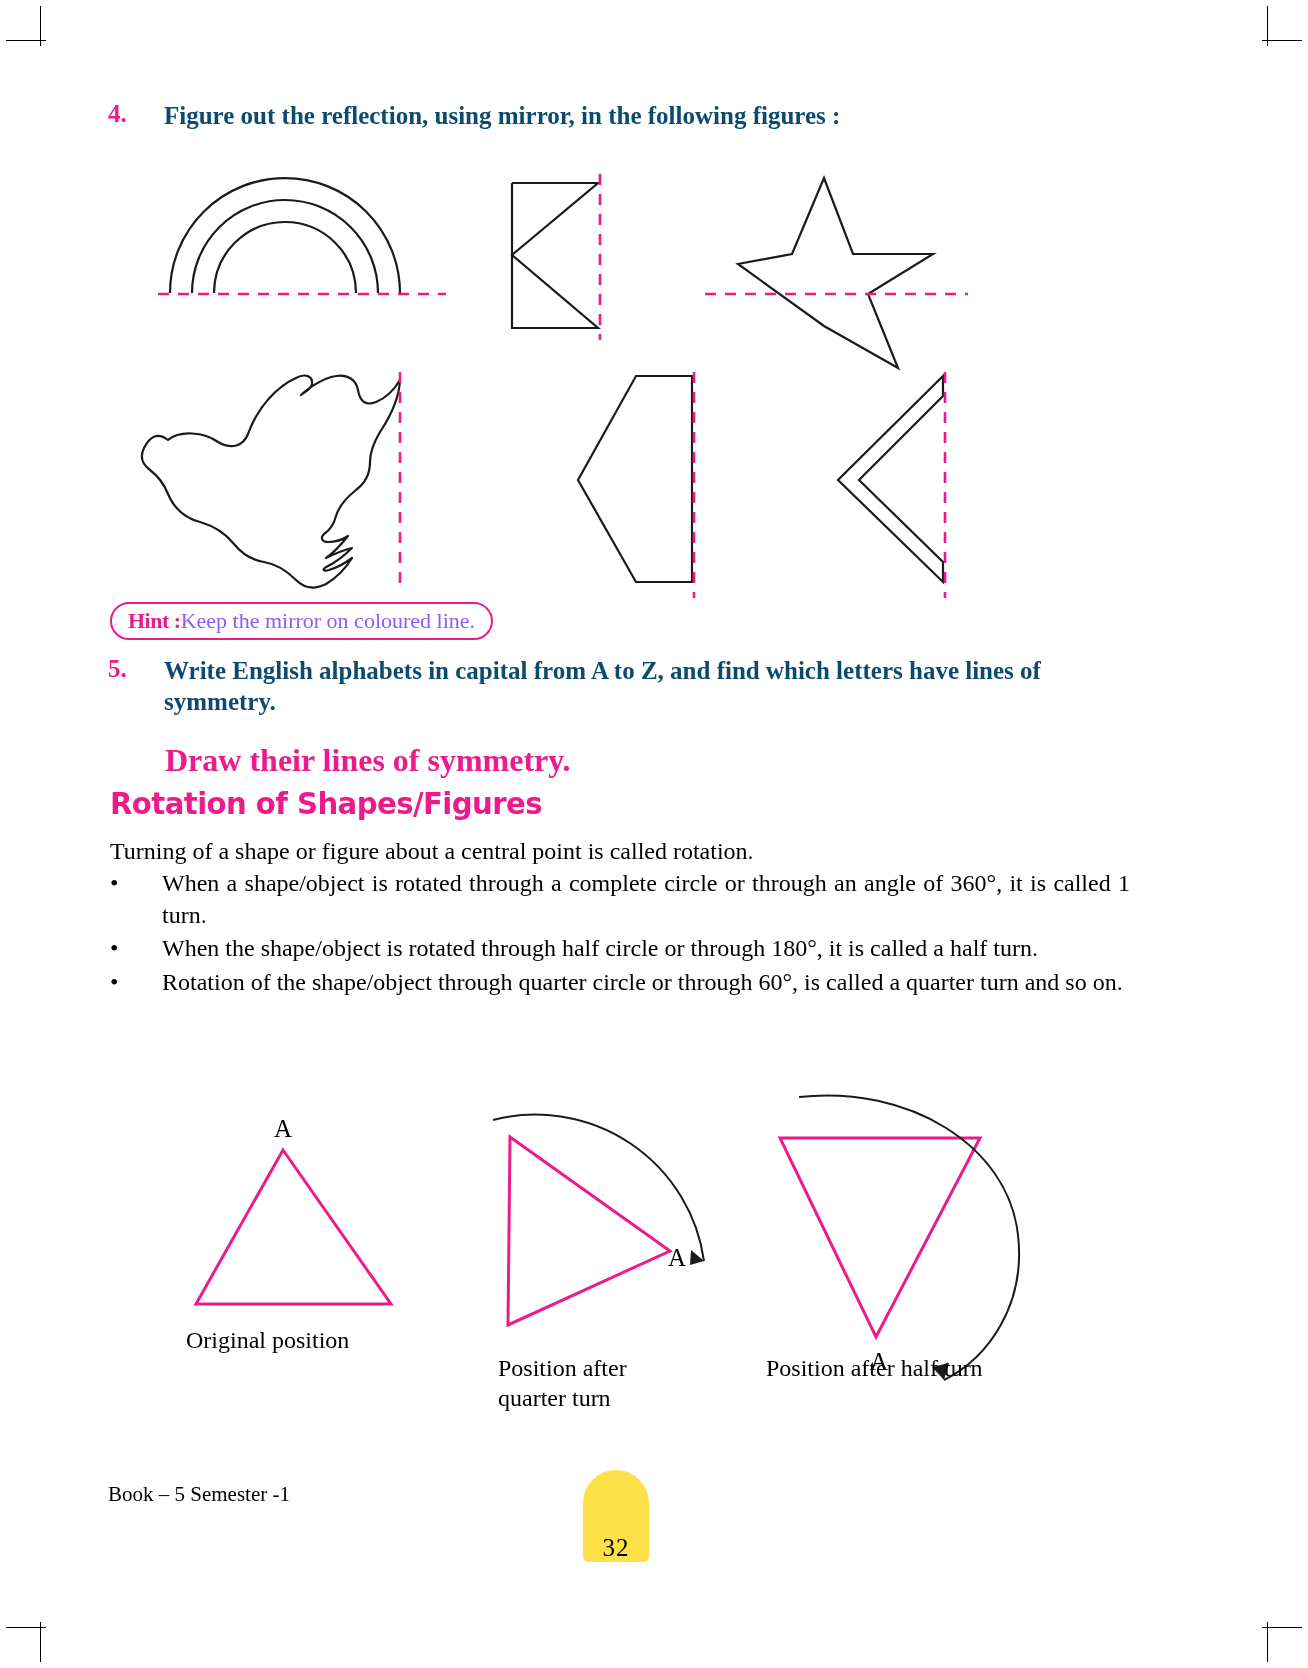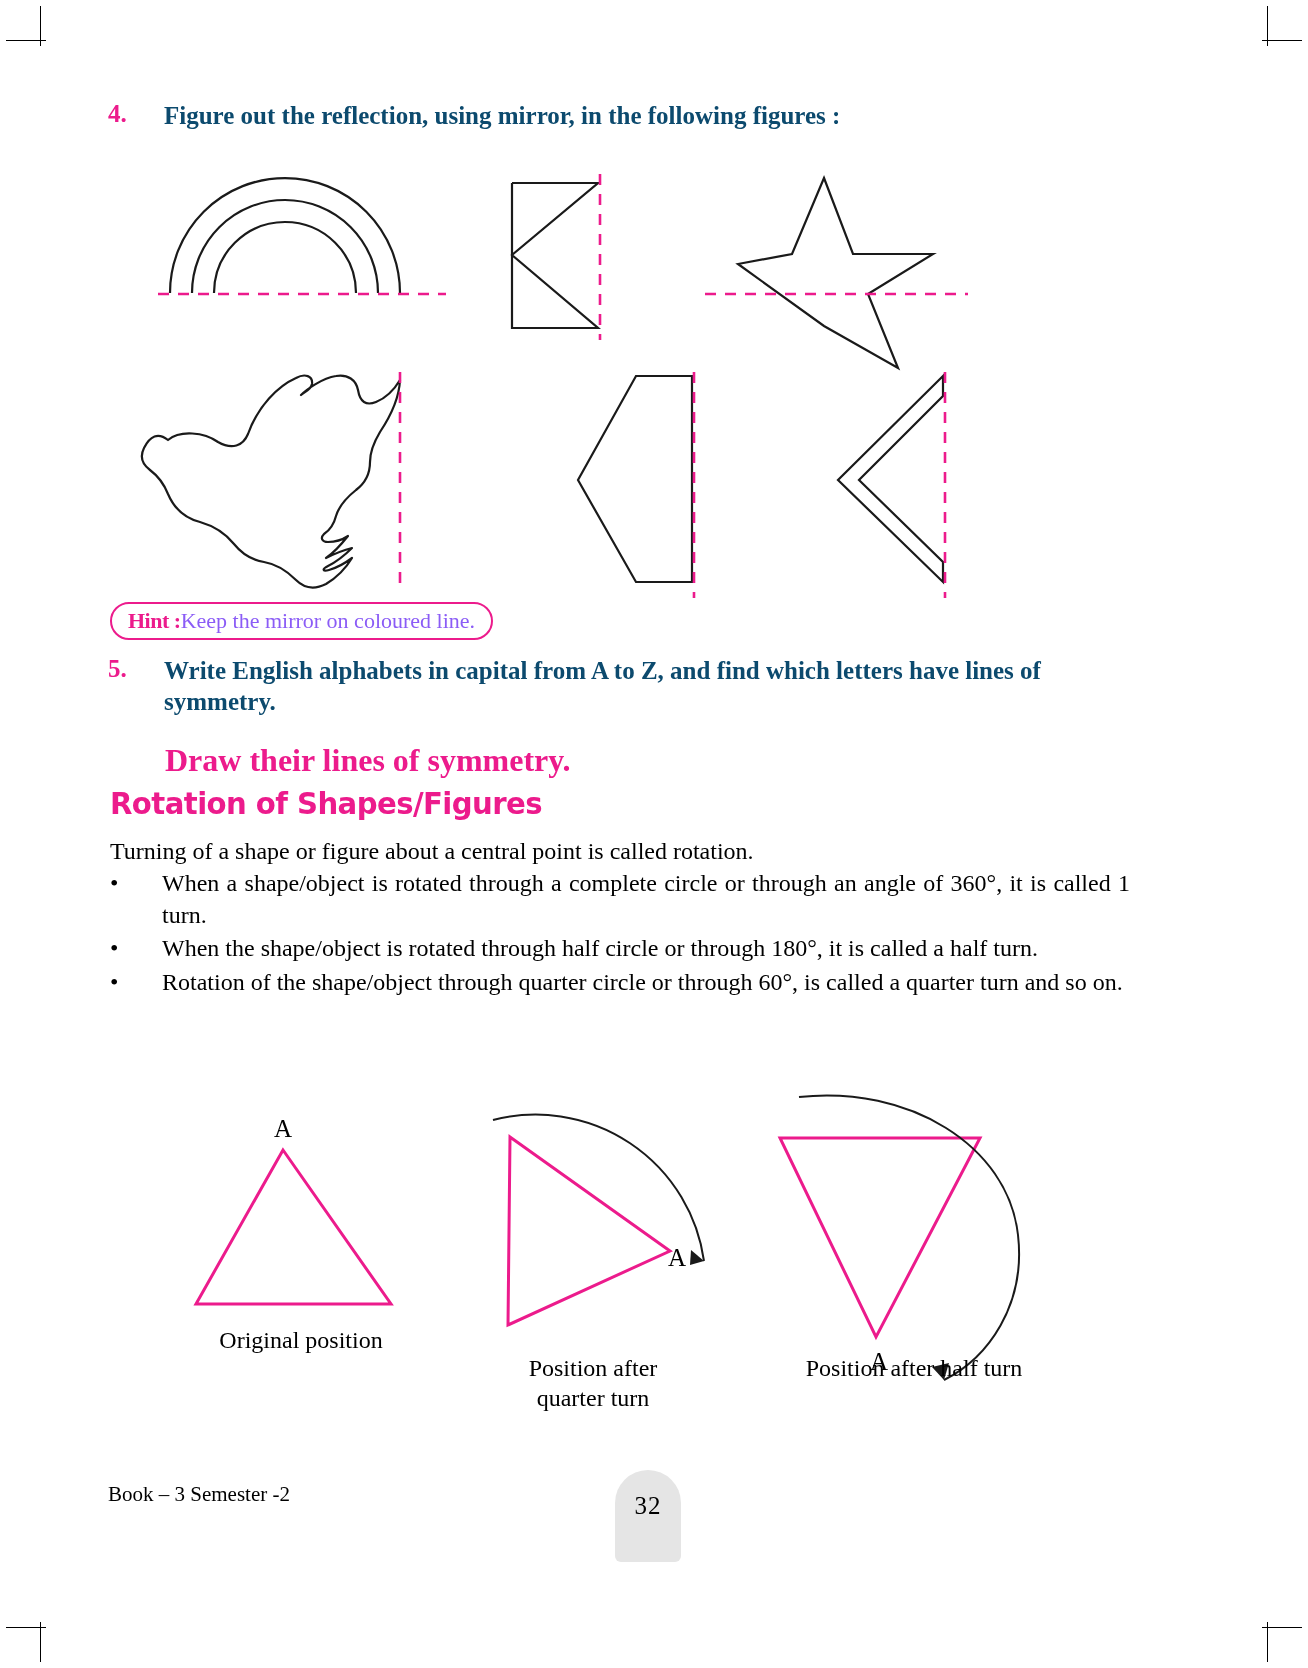--- a/index.html
+++ b/index.html
@@ -152,45 +152,44 @@
   .rot-area {
     position: absolute;
     left: 108px;
     top: 1075px;
     width: 1090px;
     height: 390px;
   }
   .cap {
     position: absolute;
     font-size: 24px;
-    text-align: center;
+    text-align: left;
     line-height: 1.25;
   }
 
   
   .footer-left {
     position: absolute;
     left: 108px;
     top: 1482px;
     font-size: 21px;
   }
   .page-badge {
     position: absolute;
     left: 583px;
     top: 1470px;
     width: 66px;
     height: 92px;
-    background: #e5e5e5;
+    background: #fde047;
     border-radius: 33px 33px 6px 6px;
     display: flex;
-    align-items: flex-start;
+    align-items: flex-end;
     justify-content: center;
     padding-top: 22px;
     box-sizing: border-box;
-    margin-left: 32px;
   }
   .page-badge span {
     font-size: 25px;
     color: #000;
     letter-spacing: 1px;
   }
 </style>
 </head>
 <body>
 
@@ -294,18 +293,18 @@
         <path d="M 691 22 C 800 10 900 70 910 160 C 918 230 880 283 836 305"></path>
       </g>
       <path d="M 836 305 L 841 288 L 824 292 Z" fill="#1a1a1a"></path>
     </svg>
 
     <div class="cap" style="left:78px; top:250px; width:230px;">Original position</div>
     <div class="cap" style="left:658px; top:278px; width:296px;">Position after half turn</div>
     <div class="cap" style="left:390px; top:278px; width:190px;">Position after quarter turn</div>
   </div>
 
-  <div class="footer-left">Book – 3   Semester -2</div>
+  <div class="footer-left">Book – 5   Semester -1</div>
   <div class="page-badge">
     <span>32</span>
   </div>
 
 </div>
 
 </body></html>

